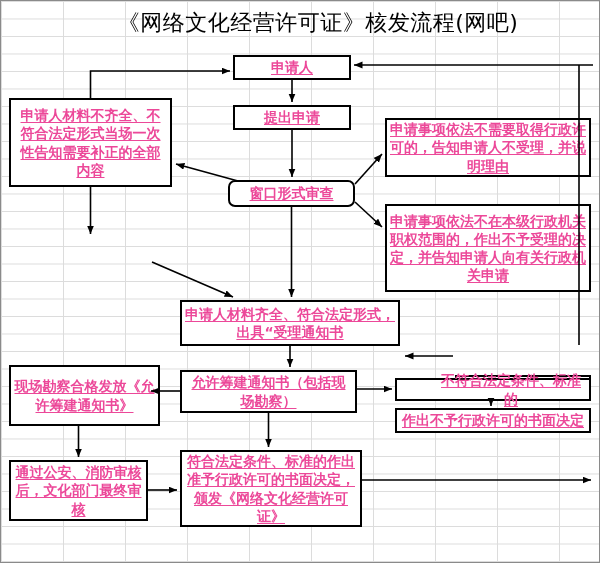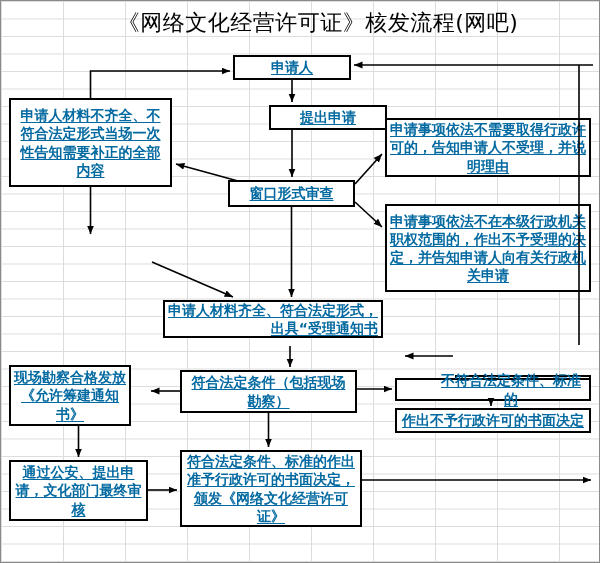--- a/index.html
+++ b/index.html
@@ -24,21 +24,21 @@
   }
   .node{
     position:absolute;
     box-sizing:border-box;
     background:#fff;
     border:2px solid #000;
     display:flex;align-items:center;justify-content:center;
     text-align:center;
     font-weight:bold;
     font-size:14px;line-height:1.3;
-    color:#0369a1;
+    color:#ec4899;
     text-decoration:underline;
     text-underline-offset:2px;
     padding:1px 3px;
     z-index:2;
   }
   #arrows{
     position:absolute;left:0;top:0;width:600px;height:563px;
     z-index:3;pointer-events:none;
   }
   #arrows line, #arrows polyline{
@@ -46,32 +46,32 @@
   }
 </style>
 </head>
 <body>
 
 <div id="canvas">
 
   <div id="title">《网络文化经营许可证》核发流程(网吧)</div>
 
   <div class="node" style="left:232px;top:54px;width:118px;height:25px;">申请人</div>
-  <div class="node" style="left:232px;top:104px;width:118px;height:25px;margin-left:36px;">提出申请</div>
-  <div class="node" style="left:227px;top:179px;width:127px;height:27px;">窗口形式审查</div>
+  <div class="node" style="left:232px;top:104px;width:118px;height:25px;">提出申请</div>
+  <div class="node" style="left:227px;top:179px;width:127px;height:27px;border-radius:7px;">窗口形式审查</div>
   <div class="node" style="left:8px;top:97px;width:163px;height:89px;">申请人材料不齐全、不符合法定形式当场一次性告知需要补正的全部内容</div>
   <div class="node" style="left:384px;top:117px;width:206px;height:59px;">申请事项依法不需要取得行政许可的，告知申请人不受理，并说明理由</div>
   <div class="node" style="left:384px;top:203px;width:206px;height:88px;">申请事项依法不在本级行政机关职权范围的，作出不予受理的决定，并告知申请人向有关行政机关申请</div>
-  <div class="node" style="left:162px;top:299px;width:220px;height:38px;text-align:right;">申请人材料齐全、符合法定形式，出具“受理通知书</div>
+  <div class="node" style="left:179px;top:299px;width:220px;height:46px;">申请人材料齐全、符合法定形式，出具“受理通知书</div>
   <div class="node" style="left:454px;top:344px;width:136px;height:23px;margin-top:30px;">出具整改通知书</div>
-  <div class="node" style="left:179px;top:369px;width:177px;height:43px;">符合法定条件（包括现场勘察）</div>
+  <div class="node" style="left:179px;top:369px;width:177px;height:43px;">允许筹建通知书（包括现场勘察）</div>
   <div class="node" style="left:394px;top:377px;width:196px;height:23px;padding-left:39px;">不符合法定条件、标准的</div>
   <div class="node" style="left:394px;top:407px;width:196px;height:25px;">作出不予行政许可的书面决定</div>
-  <div class="node" style="left:8px;top:364px;width:122px;height:61px;">现场勘察合格发放《允许筹建通知书》</div>
-  <div class="node" style="left:8px;top:459px;width:139px;height:61px;">通过公安、提出申请，文化部门最终审核</div>
+  <div class="node" style="left:8px;top:364px;width:151px;height:61px;">现场勘察合格发放《允许筹建通知书》</div>
+  <div class="node" style="left:8px;top:459px;width:139px;height:61px;">通过公安、消防审核后，文化部门最终审核</div>
   <div class="node" style="left:179px;top:449px;width:182px;height:77px;">符合法定条件、标准的作出准予行政许可的书面决定，颁发《网络文化经营许可证》</div>
 
   <svg id="arrows" viewBox="0 0 600 563" xmlns="http://www.w3.org/2000/svg">
     <defs>
       <marker id="ah" markerWidth="10" markerHeight="8" refX="8.5" refY="3.5" orient="auto" markerUnits="userSpaceOnUse">
         <path d="M0,0 L8.5,3.5 L0,7 Z" fill="#000"></path>
       </marker>
     </defs>
 
     <polyline points="89.5,97 89.5,70 229,70" marker-end="url(#ah)"></polyline>

